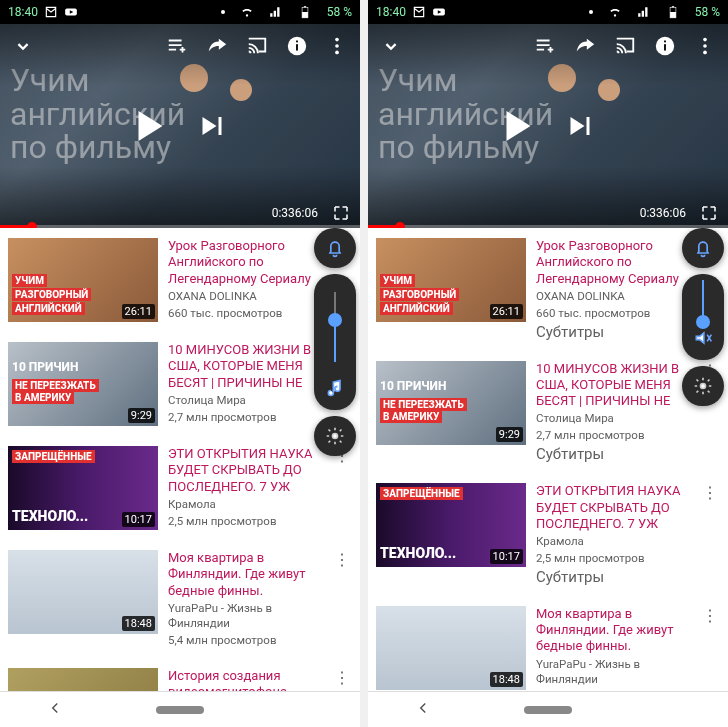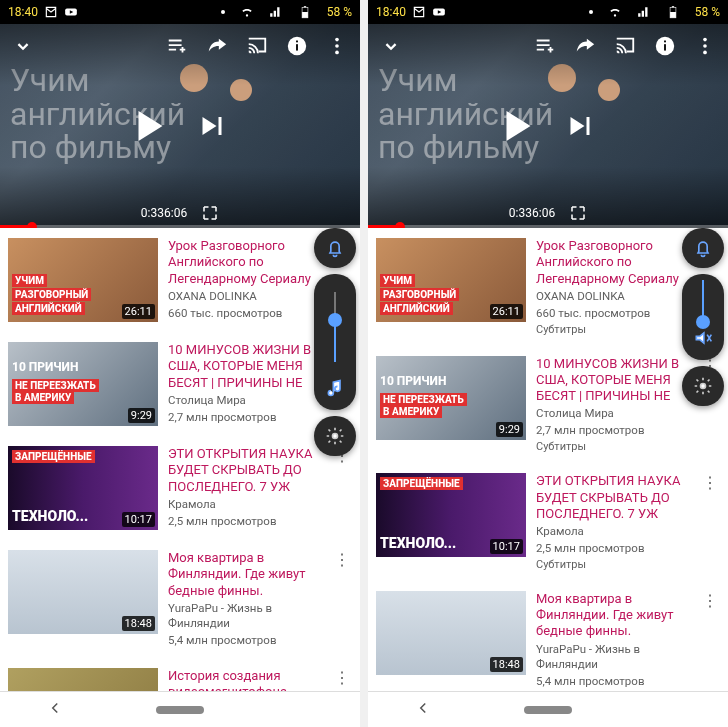--- a/index.html
+++ b/index.html
@@ -1,51 +1,51 @@
 <!DOCTYPE html>
 <html><head>
 <meta charset="utf-8">
 <style>
 * { margin: 0; padding: 0; box-sizing: border-box; font-family: Roboto, Arial, sans-serif; }
 body { background: #fff; width: 728px; height: 727px; overflow: hidden; display: flex; gap: 8px; background:#f0f0f0; }
 .phone { width: 360px; height: 727px; background: #fff; position: relative; display: flex; flex-direction: column; }
 
-.status-bar { height: 24px; background: #000; color: #fde047; display: flex; align-items: center; justify-content: space-between; padding: 0 8px; font-size: 12px; }
+.status-bar { height: 24px; background: #000; color: #86efac; display: flex; align-items: center; justify-content: space-between; padding: 0 8px; font-size: 12px; }
 .status-left { display: flex; align-items: center; gap: 6px; }
 .status-right { display: flex; align-items: center; gap: 15px; }
 .status-icon { width: 14px; height: 14px; fill: #fff; }
 .status-dot { width: 4px; height: 4px; background: #fff; border-radius: 50%; }
 
 .player { height: 204px; background: #3a4a5a; position: relative; color: #fff; }
 .player-bg { position:absolute; inset:0; background: linear-gradient(135deg, #4a5a6a 0%, #5a6a7a 30%, #3a4a5a 60%, #2a3a4a 100%); }
 .player-overlay-text { position:absolute; left: 10px; top: 40px; font-size: 32px; color: rgba(255,255,255,0.5); font-family: "Times New Roman", serif; line-height: 1.05; }
 .player-dark { position:absolute; inset:0; background: linear-gradient(to bottom, rgba(0,0,0,0.5) 0%, rgba(0,0,0,0.1) 30%, rgba(0,0,0,0.1) 70%, rgba(0,0,0,0.6) 100%); }
 .player-top { position:absolute; top:0; left:0; right:0; height: 44px; display:flex; align-items:center; justify-content:space-between; padding: 0 12px; }
 .pt-right { display:flex; align-items:center; gap: 18px; }
 .icon { width: 22px; height: 22px; fill: #fff; display:block; }
 .icon-sm { width: 18px; height: 18px; }
 .icon-btn { background:none; border:none; padding:0; cursor:pointer; }
 .player-center { position:absolute; top:50%; left:50%; transform: translate(-50%,-50%); display:flex; align-items:center; gap: 40px; }
 .play-icon { width: 0; height: 0; border-left: 24px solid #fff; border-top: 15px solid transparent; border-bottom: 15px solid transparent; }
 .next-icon { display:flex; align-items:center; gap:2px; }
 .next-icon .tri { width:0; height:0; border-left: 14px solid #fff; border-top: 9px solid transparent; border-bottom: 9px solid transparent; }
 .next-icon .bar { width: 3px; height: 18px; background:#fff; }
-.player-bottom { position:absolute; bottom: 6px; left:0; right:0; display:flex; align-items:center; justify-content:center; padding: 0 10px; font-size: 12px; }
+.player-bottom { position:absolute; bottom: 6px; left:0; right:0; display:flex; align-items:center; justify-content:flex-end; padding: 0 10px; font-size: 12px; }
 .progress { position:absolute; bottom:0; left:0; right:0; height:3px; background: rgba(255,255,255,0.3); }
 .progress-fill { position:absolute; left:0; top:0; bottom:0; width: 9%; background:#f00; }
 .progress-thumb { position:absolute; left: 9%; top:50%; width:10px; height:10px; background:#f00; border-radius:50%; transform:translate(-50%,-50%); }
 
 .list { flex:1; overflow:hidden; background:#fff; position:relative; }
 .item { display:flex; padding: 10px 12px 10px 8px; gap: 10px; }
 .thumb { width: 150px; height: 84px; background: #888; position:relative; flex-shrink:0; color:#fff; }
 .thumb .duration { position:absolute; right:3px; bottom:3px; background:rgba(0,0,0,0.8); color:#fff; font-size:11px; padding: 1px 3px; border-radius:2px; }
 .info { flex:1; padding-right: 6px; }
 .info .title { font-size: 13px; color: #be185d; line-height:1.25; }
 .info .meta { font-size: 11.5px; color: #606060; margin-top:2px; line-height:1.3; }
-.info .subs { font-size: 11px; color: #606060; margin-top:2px; }
+.info .subs { font-size: 15px; color: #606060; margin-top:2px; }
 .item-dots { width: 14px; color:#606060; font-size:16px; text-align:center; line-height:0.5; padding-top:6px; }
 
 .float-panel { position:absolute; right: 4px; top: 0; width: 42px; display:flex; flex-direction:column; gap: 6px; }
 .pill { background: #2a2a2a; border-radius: 20px; display:flex; flex-direction:column; align-items:center; padding: 12px 0; box-shadow: 0 2px 6px rgba(0,0,0,0.4); }
 .pill.single { padding: 10px 0; }
 .pill-icon { width:20px; height:20px; fill:#fff; }
 .pill-icon-blue { stroke:#6aa5ff; fill:none; }
 .slider-track-v { width: 2px; height: 70px; background: #5aa0ff; margin: 6px 0; position:relative; }
 .slider-track-v.short { height: 42px; background: #5aa0ff; }
 .slider-track-v .gray { position:absolute; left:0; right:0; top:0; background:#777; }

